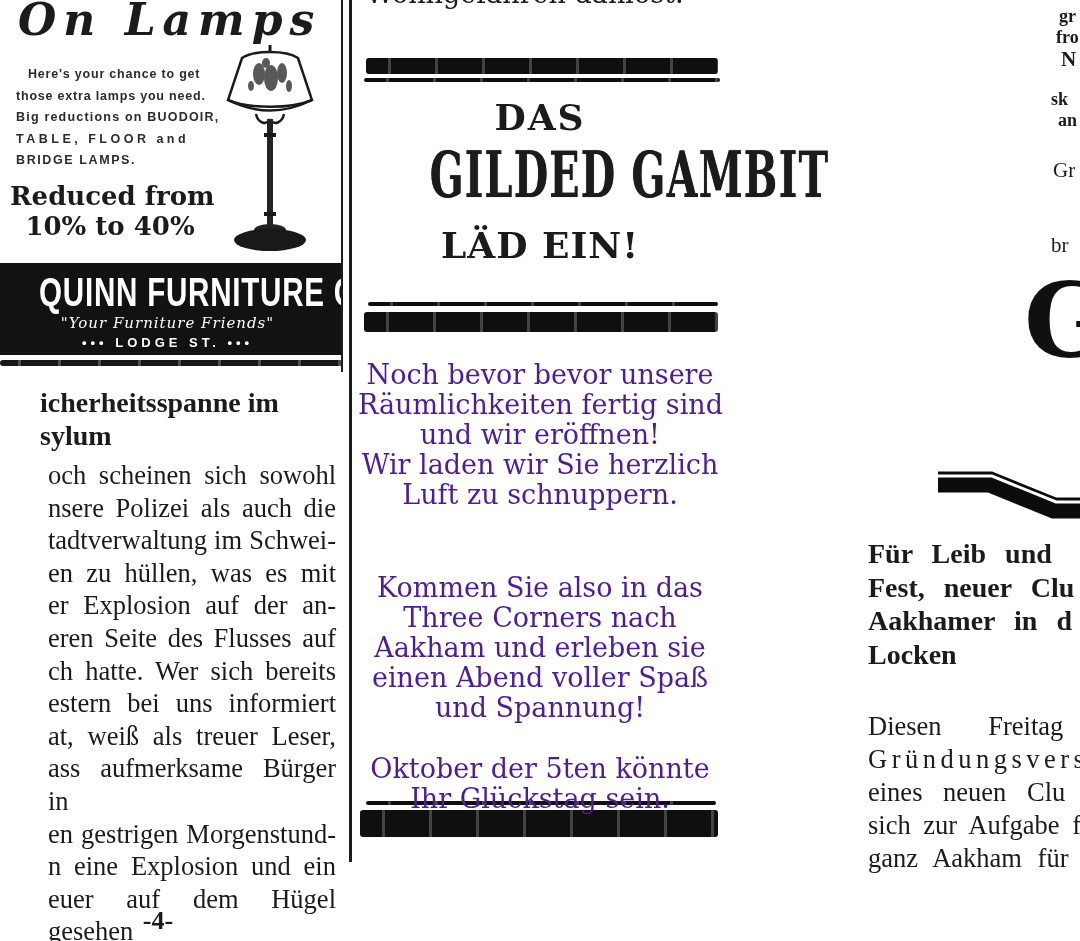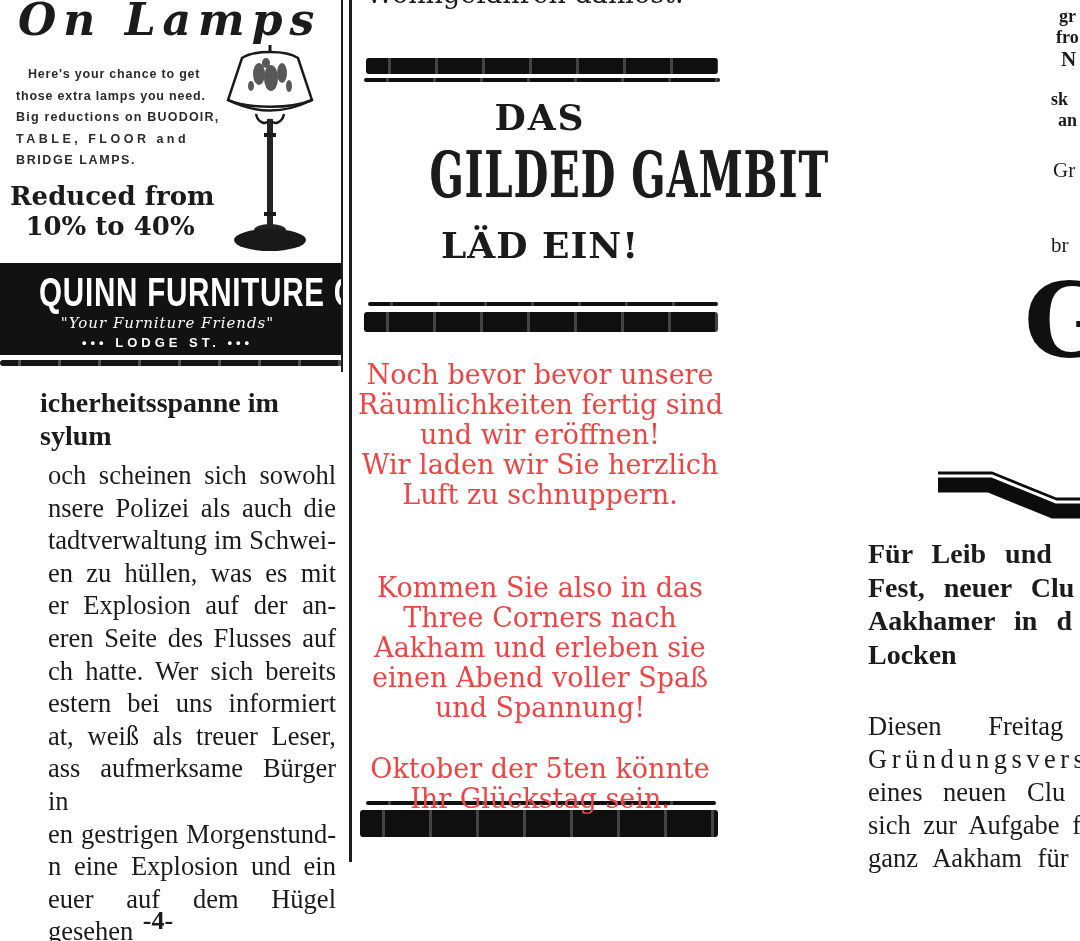--- a/index.html
+++ b/index.html
@@ -58,21 +58,21 @@
   .mrule-c-thick { left:360px; top:810px; width:358px; height:27px; }
   .mid-das { position:absolute; left:362px; top:96px; width:356px; text-align:center;
     font-family:"DejaVu Serif", serif; font-weight:bold; font-size:36px; letter-spacing:2px; }
   .mid-gg { position:absolute; left:362px; top:134px; width:356px; text-align:center;
     font-family:"DejaVu Serif", serif; font-weight:bold; font-size:64px; line-height:82px;
     white-space:nowrap; letter-spacing:2px; transform:scaleX(.62); transform-origin:center;
     text-shadow:0 0 1px #333; }
   .mid-laed { position:absolute; left:362px; top:224px; width:356px; text-align:center;
     font-family:"DejaVu Serif", serif; font-weight:bold; font-size:36px; letter-spacing:1px; }
   .mid-para { position:absolute; left:358px; width:364px; text-align:center;
-    font-family:"DejaVu Serif", serif; font-size:27px; line-height:30px; color:#ef4444; z-index:2; }
+    font-family:"DejaVu Serif", serif; font-size:27px; line-height:30px; color:#4c1d95; z-index:2; }
   .mid-line { white-space:nowrap; }
   .mid-para1 { top:360px; }
   .mid-para2 { top:573px; }
   .mid-para3 { top:754px; }
   
   .rfrag { position:absolute; font-family:"Liberation Serif", serif; white-space:nowrap; }
   .rf-bold { font-weight:bold; font-size:18px; }
   .rf-reg  { font-size:21px; }
   .big-g { position:absolute; left:1024px; top:268px; font-family:"DejaVu Serif", serif;
     font-weight:bold; font-size:102px; line-height:106px; color:#101010; }

